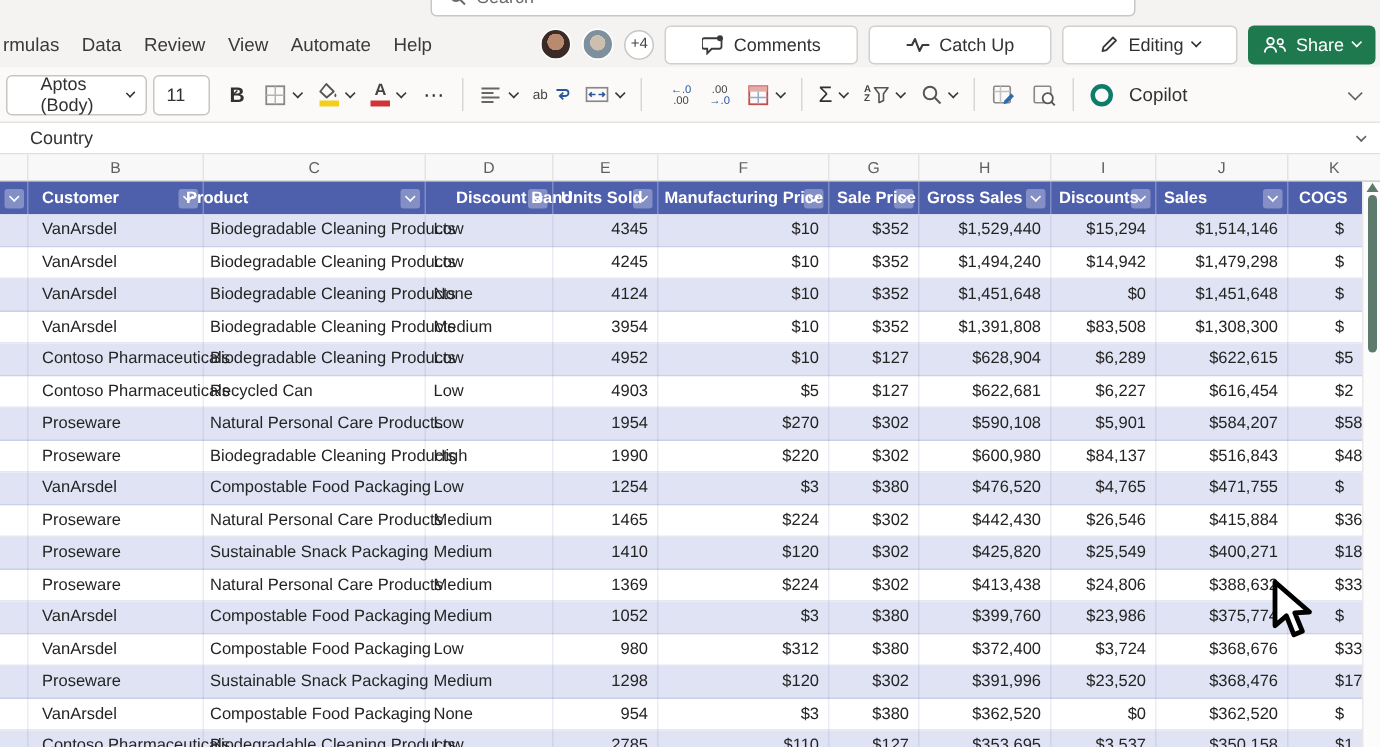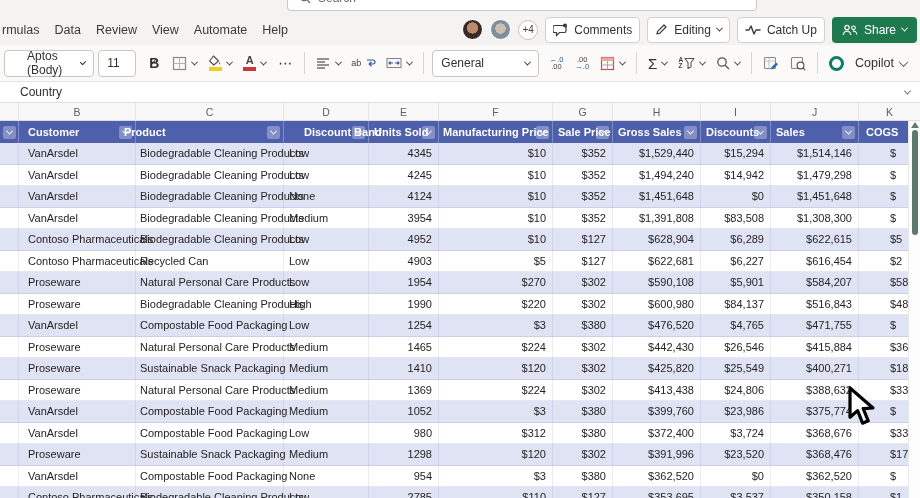--- a/index.html
+++ b/index.html
@@ -22,21 +22,21 @@
   .menubar{left:0;top:14px;width:920px;height:31px;background:#f4f3f2;display:flex;align-items:center;}
   .menu-items{display:flex;gap:15px;margin-left:2px;font-size:12.5px;color:#3b3a39;}
   .menu-items span{cursor:default;}
   .collab{position:absolute;right:3px;top:0;height:31px;display:flex;align-items:center;gap:7px;}
   .avatar{width:21px;height:21px;border-radius:50%;border:1px solid #fff;box-sizing:border-box;}
   .avatar.a1{background:radial-gradient(circle at 50% 42%, #b98a6d 0 38%, #3a2b26 39% 100%);}
   .avatar.a2{background:radial-gradient(circle at 50% 45%, #cdbfae 0 36%, #7e8f9d 37% 100%);}
   .overflow-badge{width:20px;height:20px;border-radius:50%;background:#fff;border:1px solid #c8c6c4;
       font-size:10px;color:#444;display:flex;align-items:center;justify-content:center;box-sizing:border-box;}
   .pill-btn{height:26px;background:#fff;border:1px solid #d2d0ce;border-radius:4px;display:flex;
-      align-items:center;gap:6px;padding:0 7px;font-size:12px;color:#323130;box-sizing:border-box;}
+      align-items:center;gap:6px;padding:0 24px;font-size:12px;color:#323130;box-sizing:border-box;}
   .pill-btn svg{flex:none;}
   .share-btn{height:26px;border:none;border-radius:4px;display:flex;align-items:center;gap:6px;
       padding:0 10px;font-size:12px;color:#fff;background:var(--share-green,#1e7a4e);}
 
   
   .toolbar{left:0;top:45px;width:920px;height:37px;background:#fbfaf9;display:flex;align-items:center;
       padding-left:4px;box-sizing:border-box;border-bottom:1px solid #e5e3e1;}
   .combo{height:27px;background:#fff;border:1px solid #c8c6c4;border-radius:4px;display:flex;
       align-items:center;justify-content:space-between;padding:0 8px;font-size:12px;color:#323130;box-sizing:border-box;}
   .tbtn{height:26px;display:flex;align-items:center;gap:5px;padding:0 3px;color:#3b3a39;border-radius:3px;}
@@ -129,31 +129,31 @@
     <div class="avatar a2"></div>
     <div class="overflow-badge">+4</div>
     <div class="pill-btn">
       <svg width="15" height="14" viewBox="0 0 15 14">
         <path d="M1.5 2.5 h10 a1.5 1.5 0 0 1 1.5 1.5 v4 a1.5 1.5 0 0 1 -1.5 1.5 h-5 l-3 3 v-3 h-2 a1.5 1.5 0 0 1 -1.5 -1.5 v-4 a1.5 1.5 0 0 1 1.5 -1.5 Z" fill="none" stroke="#3b3a39" stroke-width="1.2"></path>
         <circle cx="12" cy="2.5" r="2" fill="#3b3a39"></circle>
       </svg>
       <span>Comments</span>
     </div>
     <div class="pill-btn">
+      <svg width="16" height="12" viewBox="0 0 16 12">
+        <polyline points="1,6 4,6 6,2 9,10 11,6 15,6" fill="none" stroke="#3b3a39" stroke-width="1.4" stroke-linejoin="round" stroke-linecap="round"></polyline>
+      </svg>
+      <span>Catch Up</span>
+    </div>
+    <div class="pill-btn">
       <svg width="13" height="13" viewBox="0 0 13 13">
         <path d="M2 11 L2.6 8.4 L9 2 L11 4 L4.6 10.4 Z M9 2 L11 4" fill="none" stroke="#3b3a39" stroke-width="1.2" stroke-linejoin="round"></path>
       </svg>
       <span>Editing</span>
       <span class="chev sm"></span>
-    </div>
-    <div class="pill-btn">
-      <svg width="16" height="12" viewBox="0 0 16 12">
-        <polyline points="1,6 4,6 6,2 9,10 11,6 15,6" fill="none" stroke="#3b3a39" stroke-width="1.4" stroke-linejoin="round" stroke-linecap="round"></polyline>
-      </svg>
-      <span>Catch Up</span>
     </div>
     <div class="share-btn">
       <svg width="16" height="12" viewBox="0 0 16 12">
         <circle cx="5" cy="3.5" r="2.2" fill="none" stroke="#fff" stroke-width="1.2"></circle>
         <path d="M1.2 11 a3.8 3.8 0 0 1 7.6 0" fill="none" stroke="#fff" stroke-width="1.2"></path>
         <circle cx="11.5" cy="3.8" r="1.8" fill="none" stroke="#fff" stroke-width="1.1"></circle>
         <path d="M10.8 7.2 a3.2 3.2 0 0 1 4 3.3" fill="none" stroke="#fff" stroke-width="1.1"></path>
       </svg>
       <span>Share</span>
       <span class="chev sm"></span>
@@ -219,24 +219,20 @@
     </svg>
   </div>
   <div class="tbtn" style="margin-left:4px;">
     <svg width="16" height="12" viewBox="0 0 16 12">
       <rect x="1" y="1.5" width="14" height="9" fill="none" stroke="#8a8886" stroke-width="1.1"></rect>
       <path d="M7 6 h-4 M4.5 4.5 L3 6 L4.5 7.5 M9 6 h4 M11.5 4.5 L13 6 L11.5 7.5" fill="none" stroke="#2b579a" stroke-width="1.1"></path>
     </svg>
     <span class="chev sm"></span>
   </div>
   <div class="tdiv"></div>
-  <div class="combo" style="width:112px;">
-    <span>General</span>
-      <span class="chev sm"></span>
-  </div>
   <div class="tbtn" style="margin-left:8px;">
     <span class="dec-icon">
       <span class="blue">←.0</span>
       <span>.00</span>
     </span>
   </div>
   <div class="tbtn" style="margin-left:6px;">
     <span class="dec-icon">
       <span>.00</span>
       <span class="blue">→.0</span>

